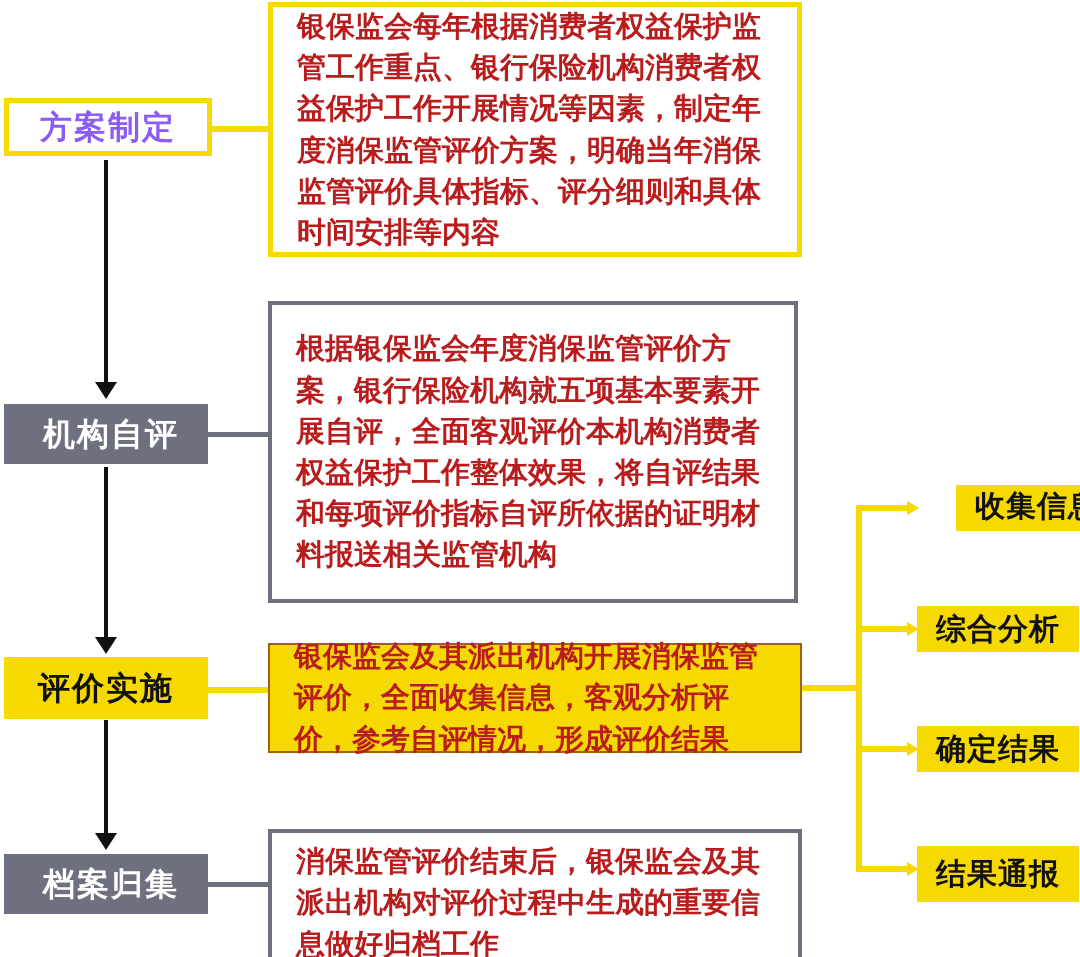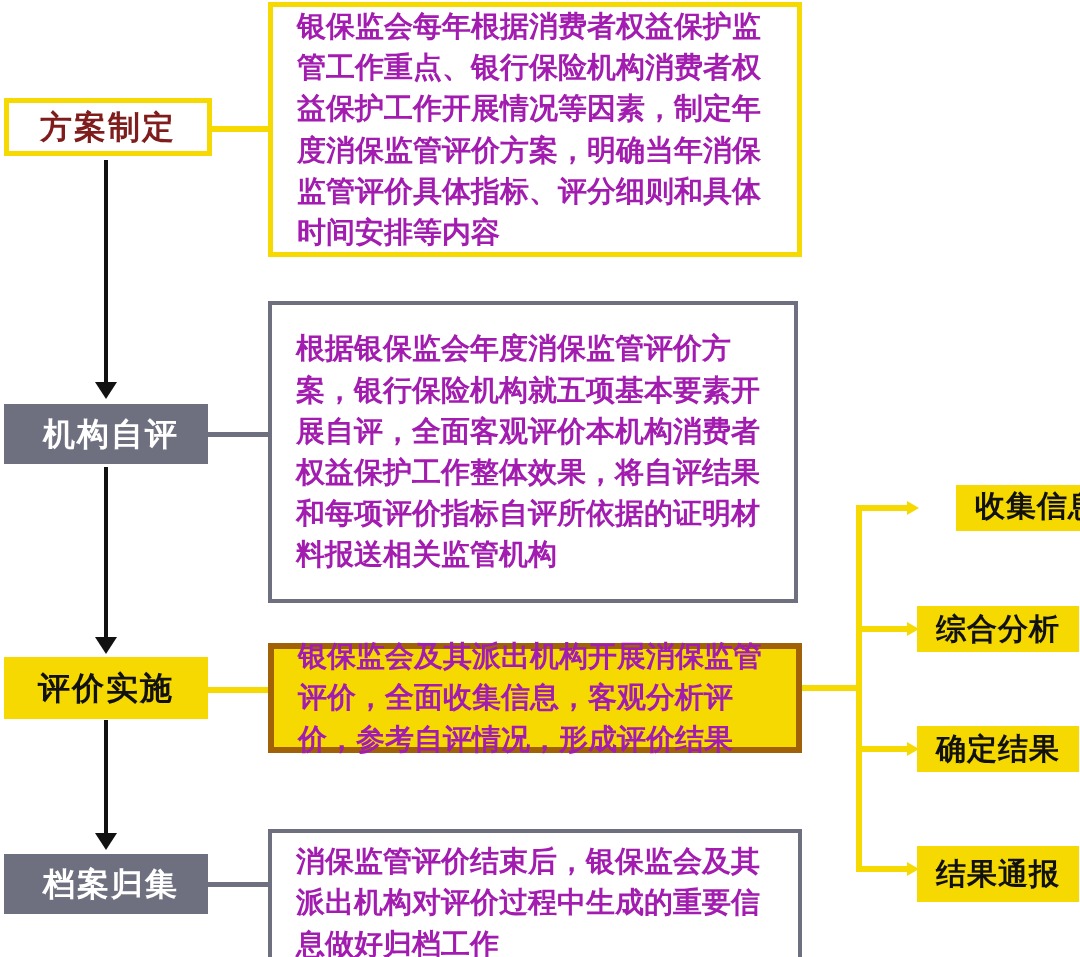--- a/index.html
+++ b/index.html
@@ -36,21 +36,21 @@
     justify-content: center;
     font-size: 32px;
     font-weight: 700;
     letter-spacing: 2px;
     white-space: nowrap;
     line-height: 1;
   }
   .stage.outline-yellow {
     background: #ffffff;
     border: 5px solid #F5D900;
-    color: #7f1d1d;
+    color: #8b5cf6;
   }
   .stage.fill-gray {
     background: #6E7080;
     border: 1px solid #6E7080;
     color: #ffffff;
     padding-left: 10px;
   }
   .stage.fill-yellow {
     background: #F5D900;
     border: 1px solid #F5D900;
@@ -61,34 +61,34 @@
   .detail {
     position: absolute;
     box-sizing: border-box;
     display: flex;
     align-items: center;
     padding: 14px 18px 14px 24px;
     font-size: 29px;
     font-weight: 700;
     line-height: 1.42;
     letter-spacing: 0px;
-    color: #a21caf;
+    color: #b91c1c;
     text-align: left;
   }
   .detail.outline-yellow {
     background: #ffffff;
     border: 5px solid #F5D900;
   }
   .detail.outline-gray {
     background: #ffffff;
     border: 4px solid #6E7080;
   }
   .detail.fill-yellow {
     background: #F5D900;
-    border: 6px solid #a16207;
+    border: 2px solid #a16207;
   }
   .detail .txt { display: block; width: 100%; }
 
   
   .substep {
     position: absolute;
     box-sizing: border-box;
     background: #F5D900;
     display: flex;
     align-items: center;

